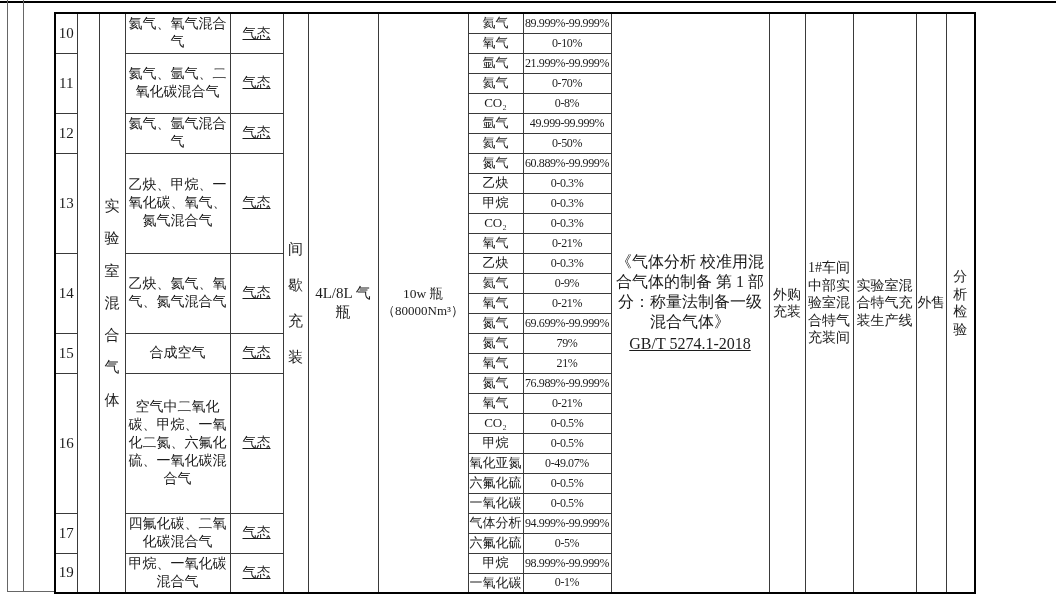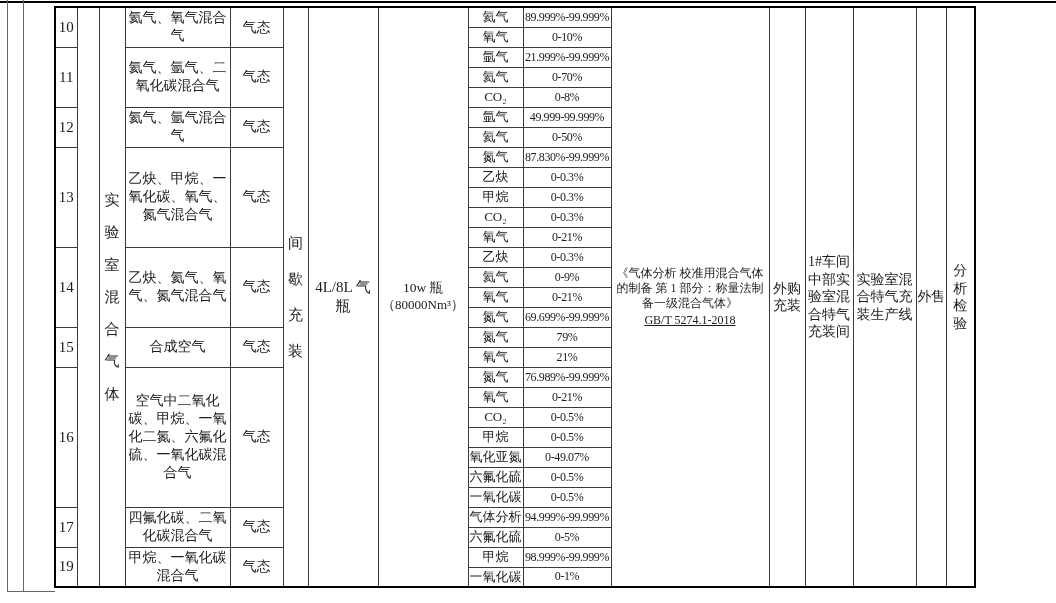--- a/index.html
+++ b/index.html
@@ -7,38 +7,38 @@
     width:1056px; height:603px; background:#ffffff; position:relative;
     font-family:"Liberation Serif","DejaVu Serif",serif;
     color:#1c1c1c; overflow:hidden;
   }
   .top-rule { position:absolute; left:0; top:1px; width:1056px; height:2px; background:#000; }
   .left-cols {
     position:absolute; left:7px; top:0; width:47px; height:591px;
     border-left:1px solid #666; border-bottom:1px solid #666;
   }
   .left-cols .divider { position:absolute; left:15px; top:0; bottom:0; width:0; border-left:1px solid #666; }
-  .main-wrap { position:absolute; left:54px; top:6px; }
+  .main-wrap { position:absolute; left:54px; top:12px; }
   table.main-table {
     border-collapse:collapse; table-layout:fixed; border:2px solid #000;
     width:922px;
   }
   td {
     border:1px solid #3a3a3a; text-align:center; vertical-align:middle;
     padding:0 1px; font-size:13px; line-height:1.25; word-break:break-all;
   }
   tr { height:20px; }
   .c-num   { font-size:15px; }
   .c-name  { font-size:14px; line-height:1.3; }
-  .c-state { font-size:14px; }
+  .c-state { font-size:14px;text-decoration:underline; }
   .c-cyl   { font-size:15px; }
   .c-cap   { font-size:13.5px; }
   .c-comp  { font-size:13px; }
   .c-range { font-size:12px; letter-spacing:-0.4px; white-space:nowrap; }
-  .c-std   { font-size:12px; padding:0 2px; }
+  .c-std   { font-size:16px; padding:0 2px; }
   .c-out, .c-shop, .c-line, .c-sale, .c-insp { font-size:14px; }
   .c-sale  { padding:0; letter-spacing:-0.5px; }
   .std-name { text-align:center; }
   .std-code { text-align:center; margin-top:2px;text-decoration:underline; }
   .vtext {
     width:1.1em; margin:0 auto; font-size:15px; line-height:2.15;
     word-break:break-all; text-align:center;
   }
   .vfill { line-height:2.4; }
   .cap-l2 { font-size:13px; }
@@ -129,21 +129,21 @@
         </tr>
         <tr>
           <td class="c-comp">氦气</td>
           <td class="c-range">0-50%</td>
         </tr>
         <tr>
           <td class="c-num" rowspan="5">13</td>
           <td class="c-name" rowspan="5">乙炔、甲烷、一氧化碳、氧气、氮气混合气</td>
           <td class="c-state" rowspan="5">气态</td>
           <td class="c-comp">氮气</td>
-          <td class="c-range">87.830%-99.999%</td>
+          <td class="c-range">60.889%-99.999%</td>
         </tr>
         <tr>
           <td class="c-comp">乙炔</td>
           <td class="c-range">0-0.3%</td>
         </tr>
         <tr>
           <td class="c-comp">甲烷</td>
           <td class="c-range">0-0.3%</td>
         </tr>
         <tr>

